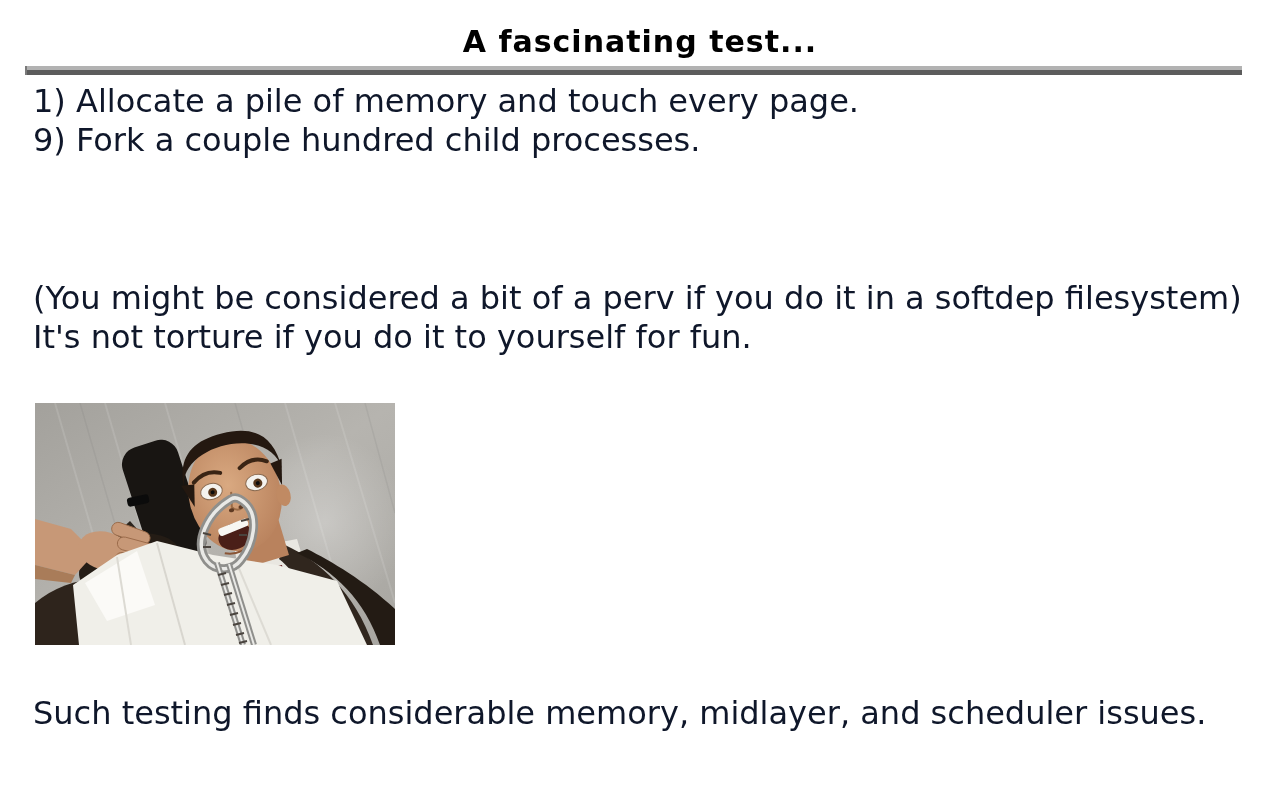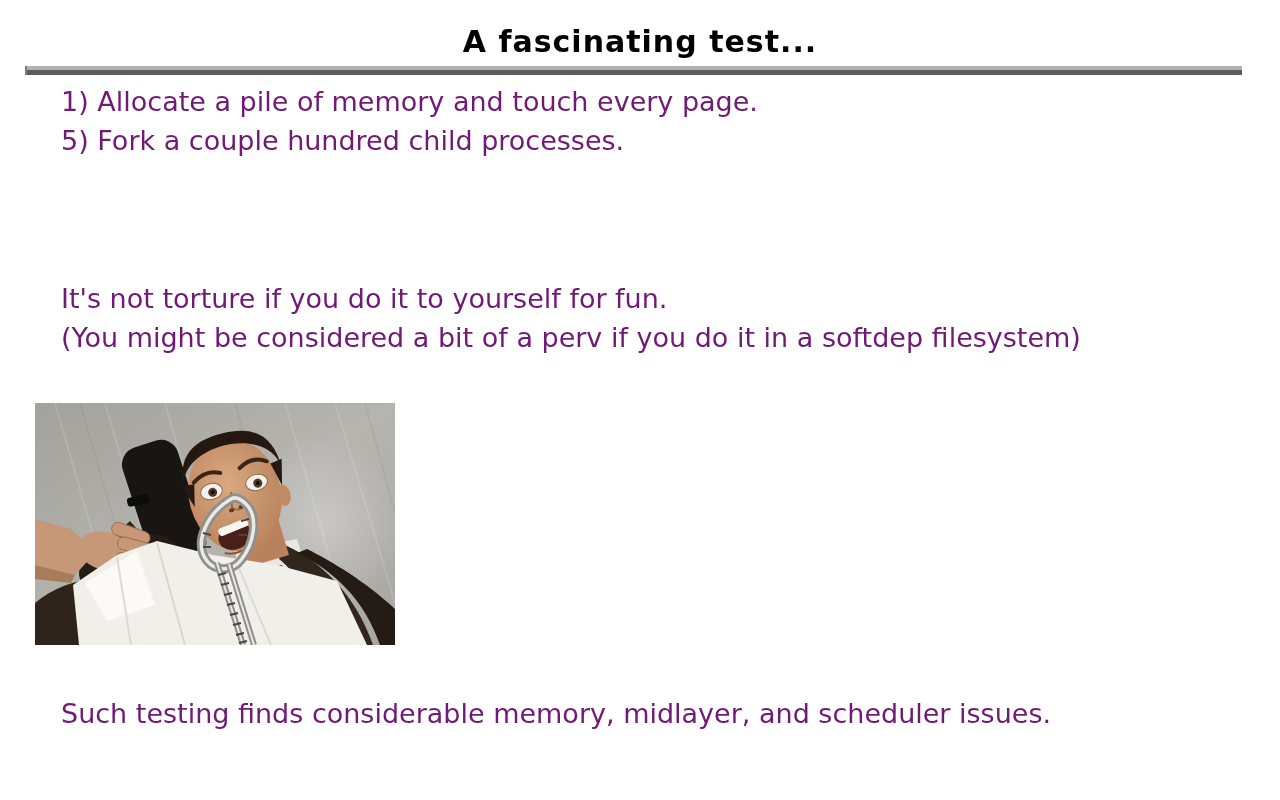--- a/index.html
+++ b/index.html
@@ -31,25 +31,24 @@
   .title-rule {
     position: absolute;
     top: 66px;
     left: 25px;
     width: 1215px;
     height: 9px;
     background: linear-gradient(to bottom, #b2b2b2 0 45%, #5c5c5c 45% 100%);
     border-left: 2px solid #7a7a7a;
   }
   .blue-text {
-    color: #701a75;
-    font-size: 27px;
+    color: #0f172a;
+    font-size: 32px;
     line-height: 39px;
     white-space: nowrap;
-    margin-left: 28px;
   }
   .steps-block {
     position: absolute;
     top: 82px;
     left: 33px;
   }
   .remark-block {
     position: absolute;
     top: 279px;
     left: 33px;
@@ -73,26 +72,26 @@
 <body>
 
 <div class="slide">
 
   <div class="slide-title">A fascinating test...</div>
 
   <div class="title-rule"></div>
 
   <div class="steps-block">
     <div class="blue-text">1) Allocate a pile of memory and touch every page.</div>
-    <div class="blue-text">5) Fork a couple hundred child processes.</div>
+    <div class="blue-text">9) Fork a couple hundred child processes.</div>
   </div>
 
   <div class="remark-block">
+    <div class="blue-text">(You might be considered a bit of a perv if you do it in a softdep filesystem)</div>
     <div class="blue-text">It's not torture if you do it to yourself for fun.</div>
-    <div class="blue-text">(You might be considered a bit of a perv if you do it in a softdep filesystem)</div>
   </div>
 
   <div class="photo-frame" title="Frightened man reclining in a dentist chair wearing a white paper bib, a large shiny metal instrument clamped in his mouth, another person's hand on his shoulder">
     <svg width="360" height="242" viewBox="0 0 360 242" xmlns="http://www.w3.org/2000/svg">
       <defs>
         <linearGradient id="bgGrad" x1="0" y1="0" x2="1" y2="1">
           <stop offset="0" stop-color="#a3a19c"></stop>
           <stop offset="0.5" stop-color="#b6b4af"></stop>
           <stop offset="1" stop-color="#a8a6a1"></stop>
         </linearGradient>

